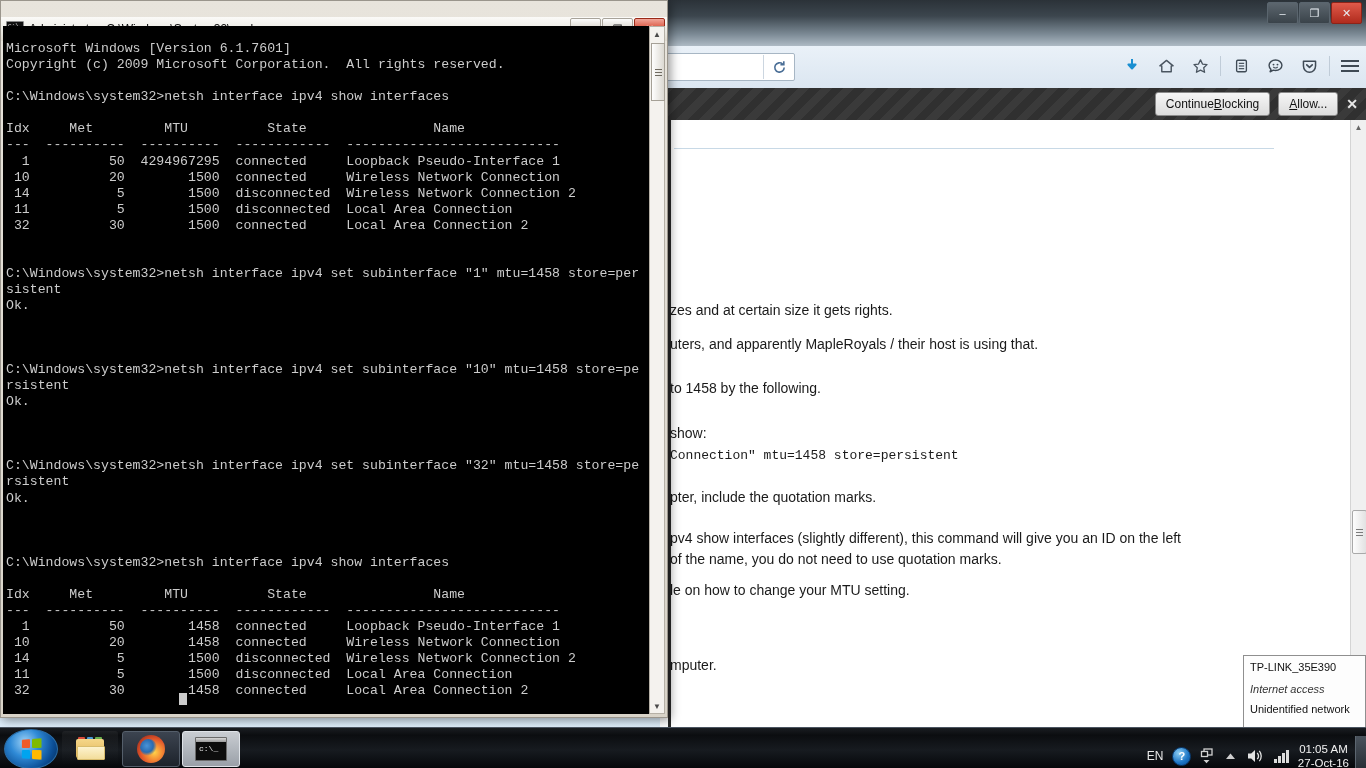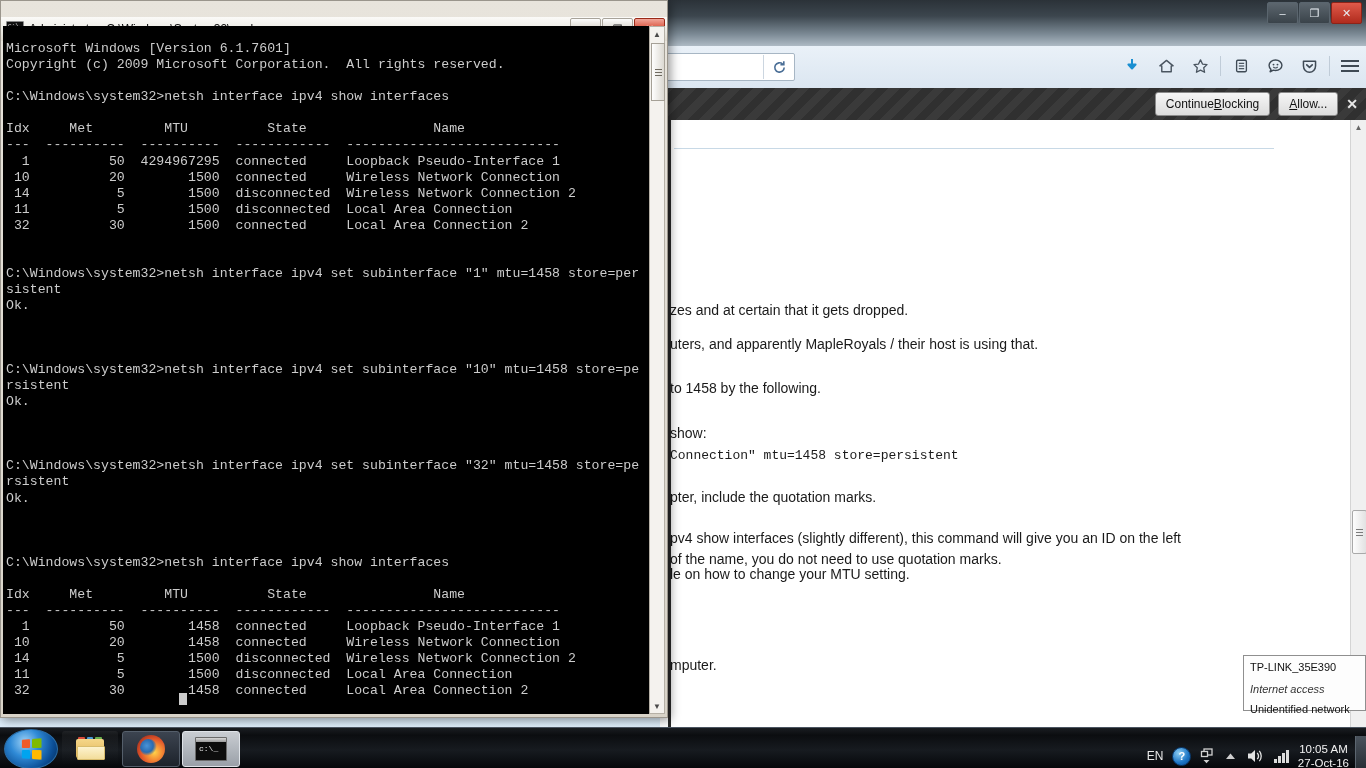--- a/index.html
+++ b/index.html
@@ -172,21 +172,21 @@
     background:linear-gradient(90deg,#fefefe,#dcd9d2);
     border:1px solid #a5a096;
     display:flex;align-items:center;justify-content:center;
   }
   .cmd-scroll .grip{width:7px;height:7px;
     background:repeating-linear-gradient(180deg,#6f6a60 0px,#6f6a60 1px,transparent 1px,transparent 3px);}
   .cmd-scroll .arrow.bot{position:absolute;bottom:0;left:0;}
 
   
   #nettip{
-    position:absolute;left:1243px;top:655px;width:123px;height:56px;
+    position:absolute;left:1243px;top:655px;width:123px;height:73px;
     background:#fdfdfd;border:1px solid #8f8f8f;box-sizing:border-box;
     padding:4px 6px;
   }
   #nettip .n1{font-size:11px;color:#111;line-height:15px;}
   #nettip .n2{font-size:11px;color:#333;font-style:italic;line-height:14px;margin-top:7px;}
   #nettip .sp{height:6px;}
 
   
   #taskbar{
     position:absolute;left:0;bottom:0;width:1366px;height:40px;
@@ -328,29 +328,29 @@
       <u>A</u>
         <span>llow...</span>
     </div>
     <div class="nb-close">✕</div>
   </div>
 
   <div class="ff-content">
     <div class="leftbar" style="top:0;height:608px;"></div>
     <div class="page-rule" style="top:28px;left:14px;width:600px;"></div>
     <div id="page-lines">
-        <div class="page-line sans" style="top: 182px;">zes and at certain that it gets dropped.</div>
+        <div class="page-line sans" style="top: 182px;">zes and at certain size it gets rights.</div>
         <div class="page-line sans" style="top: 216px;">uters, and apparently MapleRoyals / their host is using that.</div>
         <div class="page-line sans" style="top: 260px;">to 1458 by the following.</div>
         <div class="page-line sans" style="top: 305px;">show:</div>
         <div class="page-line" style="top: 326px;"><span class="mono"> Connection" mtu=1458 store=persistent</span></div>
         <div class="page-line sans" style="top: 369px;">pter, include the quotation marks.</div>
         <div class="page-line sans" style="top: 410px;">pv4 show interfaces (slightly different), this command will give you an ID on the left</div>
         <div class="page-line sans" style="top: 431px;">of the name, you do not need to use quotation marks.</div>
-        <div class="page-line sans" style="top: 446px;">le on how to change your MTU setting.</div>
+        <div class="page-line sans" style="top: 462px;">le on how to change your MTU setting.</div>
         <div class="page-line sans" style="top: 537px;">mputer.</div>
       </div>
   </div>
 
   <div class="ff-scroll">
     <div class="arrow">▲</div>
     <div class="thumb">
       <div class="grip"></div>
     </div>
   </div>
@@ -495,19 +495,19 @@
     <span class="t-ic">
       <span class="bars">
         <i style="height:4px"></i>
           <i style="height:7px"></i>
           <i style="height:10px"></i>
           <i style="height:13px"></i>
       </span>
     </span>
 
     <span class="clock">
-      <div>10:05 AM</div>
+      <div>01:05 AM</div>
       <div>27-Oct-16</div>
     </span>
 
     <span class="showdesk"></span>
   </div>
 </div>
 
 </body></html>

